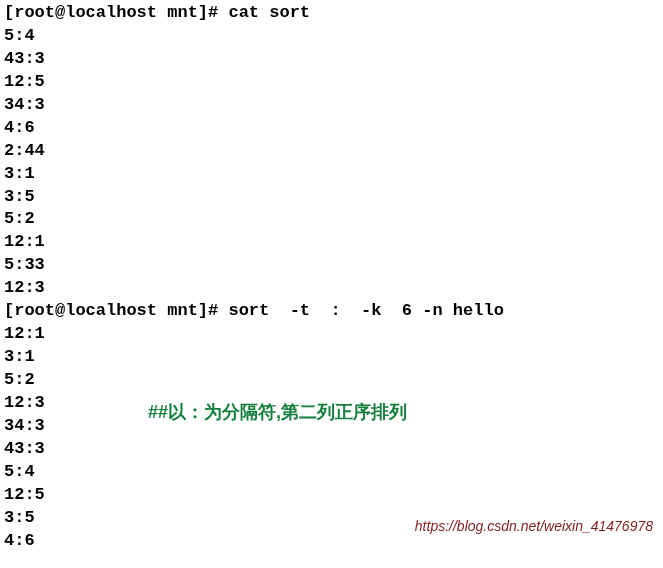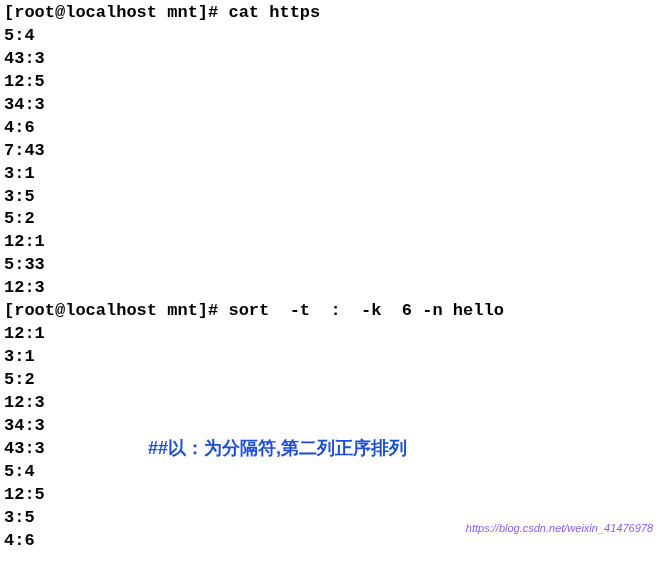--- a/index.html
+++ b/index.html
@@ -23,49 +23,48 @@
       white-space: pre;
     }
     .prompt {
       display: inline;
     }
     .command {
       display: inline;
     }
     .annotation {
       position: absolute;
-      color: #1d4ed8;
+      color: #15803d;
       font-weight: bold;
       font-family: "SimHei", "Microsoft YaHei", sans-serif;
       font-size: 18px;
       left: 148px;
       top: 400px;
-      margin-top: 36px;
     }
     .watermark {
       position: absolute;
       right: 10px;
       bottom: 32px;
-      color: #8b5cf6;
+      color: #7f1d1d;
       font-family: Arial, sans-serif;
-      font-size: 11px;
+      font-size: 14px;
       font-weight: normal;
       font-style: italic;
     }
   </style>
 </head>
 <body>
 
-<div class="terminal-line"><span class="prompt">[root@localhost mnt]# </span><span class="command">cat https</span></div>
+<div class="terminal-line"><span class="prompt">[root@localhost mnt]# </span><span class="command">cat sort</span></div>
 <div class="terminal-line">5:4</div>
 <div class="terminal-line">43:3</div>
 <div class="terminal-line">12:5</div>
 <div class="terminal-line">34:3</div>
 <div class="terminal-line">4:6</div>
-<div class="terminal-line">7:43</div>
+<div class="terminal-line">2:44</div>
 <div class="terminal-line">3:1</div>
 <div class="terminal-line">3:5</div>
 <div class="terminal-line">5:2</div>
 <div class="terminal-line">12:1</div>
 <div class="terminal-line">5:33</div>
 <div class="terminal-line">12:3</div>
 <div class="terminal-line"><span class="prompt">[root@localhost mnt]# </span><span class="command">sort  -t  :  -k  6 -n hello</span></div>
 <div class="terminal-line">12:1</div>
 <div class="terminal-line">3:1</div>
 <div class="terminal-line">5:2</div>

